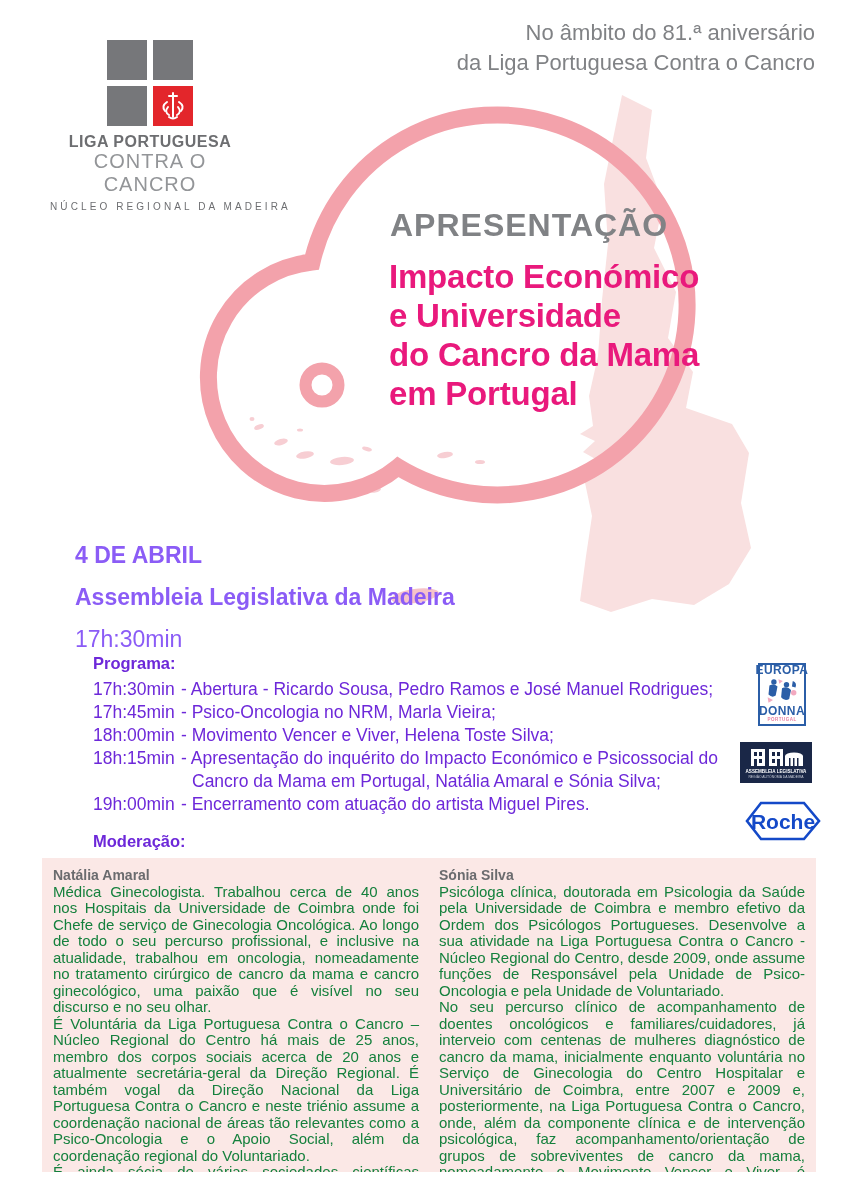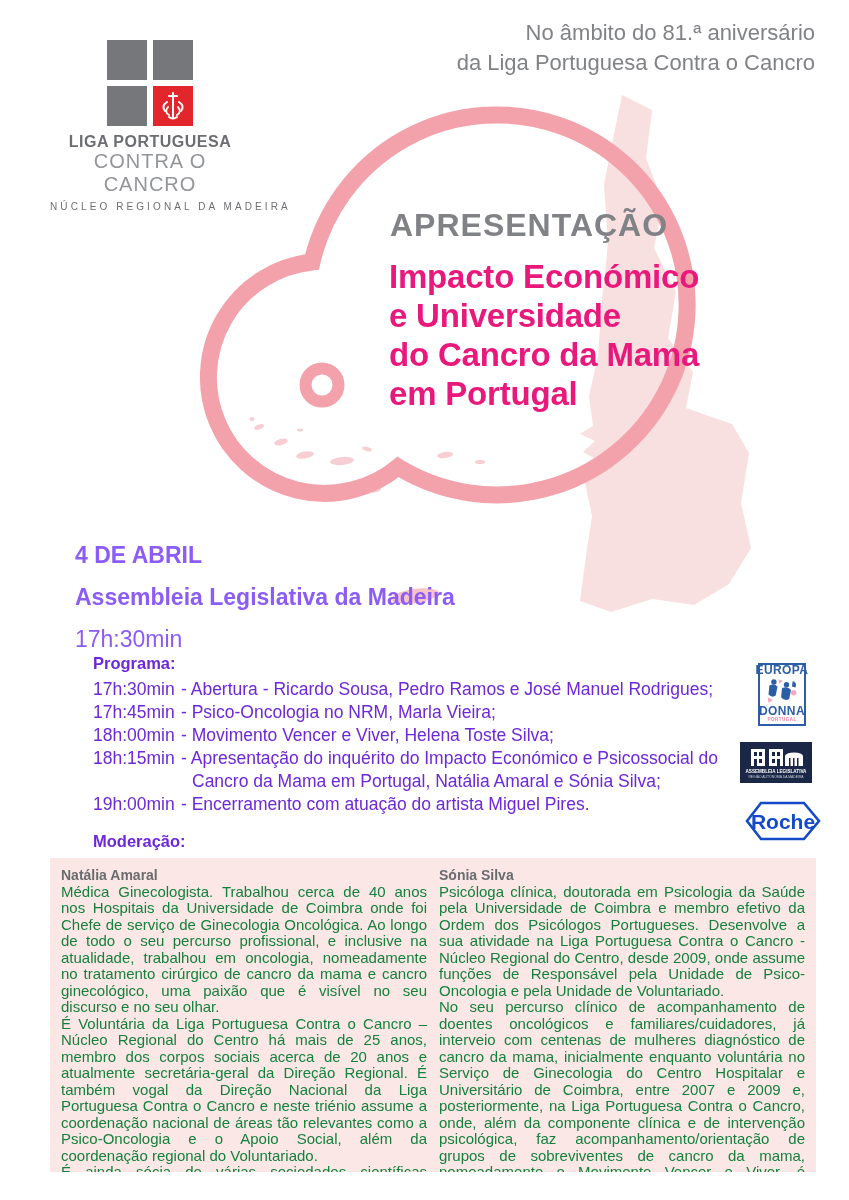--- a/index.html
+++ b/index.html
@@ -41,21 +41,21 @@
   .ed-box{left:758px;top:663px;width:48px;height:63px;border:2px solid #2b5ea7;box-sizing:border-box;
           display:flex;flex-direction:column;align-items:center;justify-content:space-between;
           padding:2px 0 2px 0;background:#fff;}
   .ed-top,.ed-bottom{font-size:12px;font-weight:700;color:#2b5ea7;letter-spacing:.4px;line-height:7px;}
   .ed-country{font-size:4.5px;font-weight:700;color:#e87fa0;letter-spacing:.5px;line-height:5px;}
   .al-box{left:740px;top:742px;width:72px;height:41px;background:#1a2747;}
   .roche-box{left:744px;top:799px;width:78px;height:45px;}
   
   .bio{top:858px;width:388px;height:314px;background:#fbe8e6;box-sizing:border-box;
        padding:9px 11px;overflow:hidden;}
-  .bio.left{left:50px;}
+  .bio.left{left:42px;}
   .bio.right{left:428px;}
   .bio-name{font-size:14px;font-weight:700;color:#6a6b6e;line-height:16.5px;}
   .bio p{margin:0;font-size:15px;line-height:16.5px;color:#15803d;text-align:justify;}
 </style>
 </head>
 <body>
 
 <div class="page">
 
   <svg id="artwork" width="849" height="1200" viewBox="0 0 849 1200">

